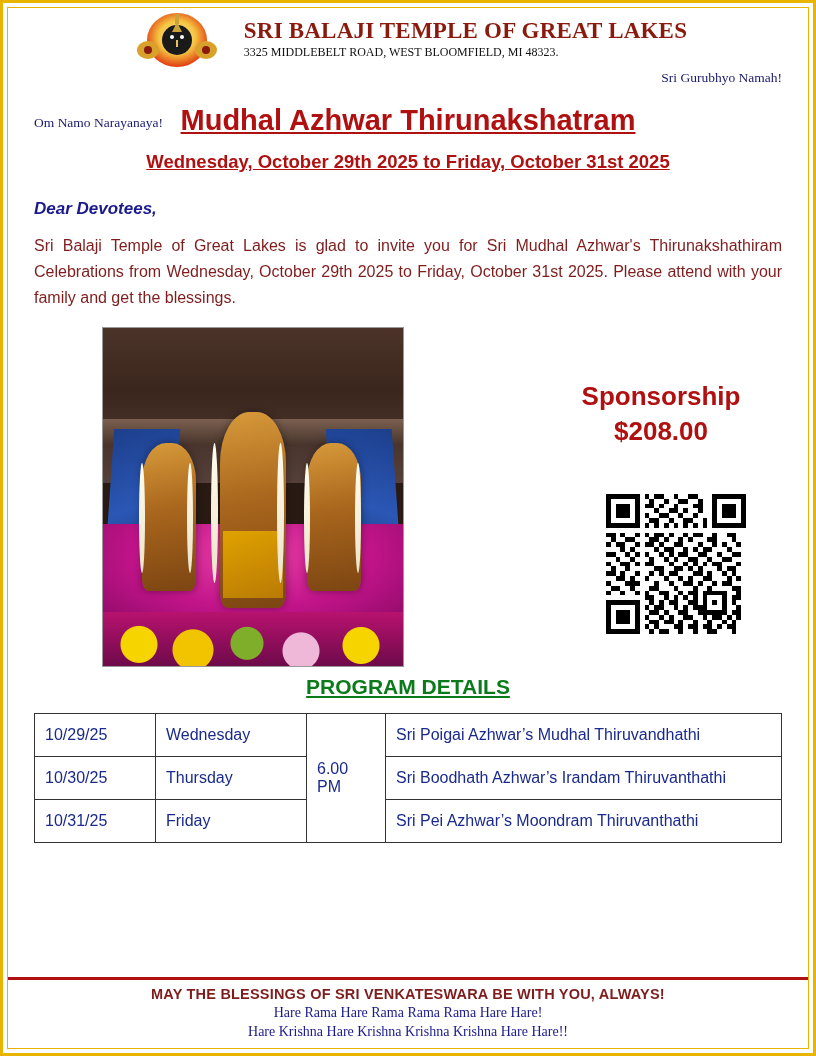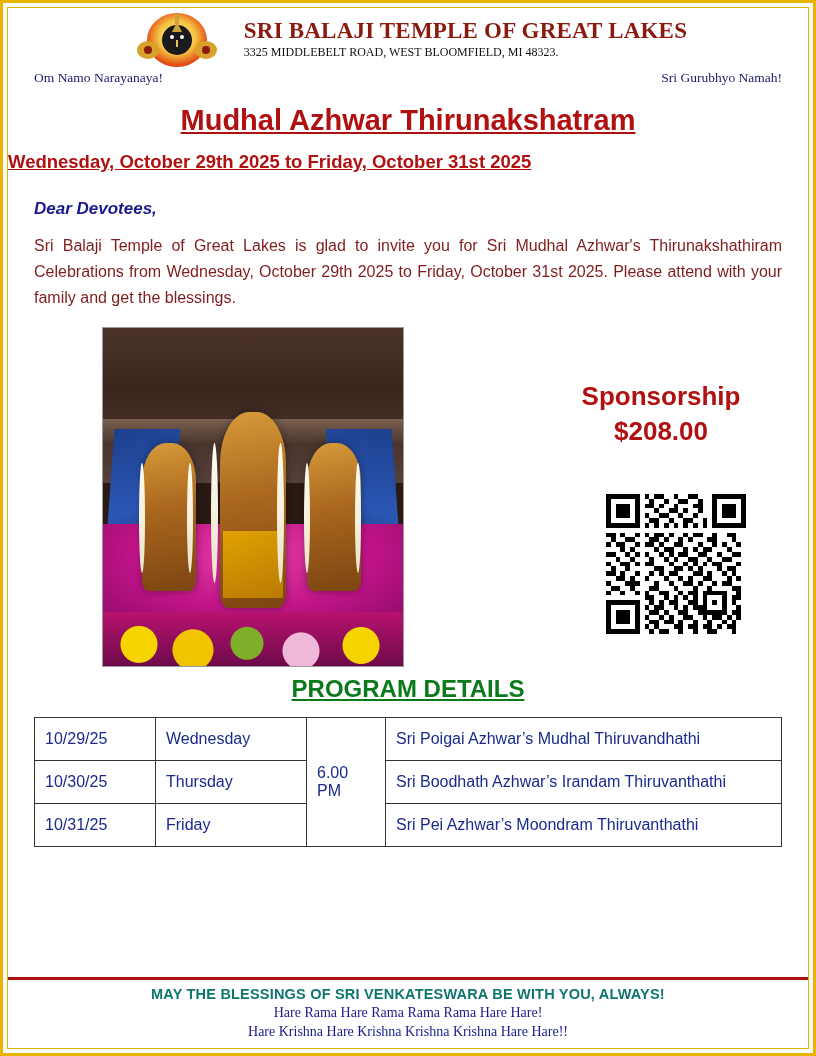--- a/index.html
+++ b/index.html
@@ -73,35 +73,35 @@
     height: 20px;
     margin: 0 26px 0 26px;
   }
   .greet-left, .greet-right {
     position: absolute;
     top: 0;
     font-family: "Liberation Serif", serif;
     font-size: 13.5px;
     color: #1a1a6e;
   }
-  .greet-left { left: 0; }
+  .greet-left { left: 0; margin-top: 45px; }
   .greet-right { right: 0; }
 
   
   .main-title {
     text-align: center;
     color: #b01010;
     font-family: "Liberation Sans", sans-serif;
     font-weight: bold;
     font-size: 29px;
     text-decoration: underline;
     margin-top: 14px;
   }
   .sub-title {
-    text-align: left;
+    text-align: center;
     color: #b01010;
     font-family: "Liberation Sans", sans-serif;
     font-weight: bold;
     font-size: 18.5px;
     text-decoration: underline;
     margin-top: 14px;
   }
 
   
   .body-block {
@@ -216,21 +216,21 @@
     background: #ffffff;
     border: 1px solid #ffffff;
   }
   .qr svg { display: block; }
 
   
   .program-title {
     text-align: center;
     color: #0b7a1a;
     font-weight: bold;
-    font-size: 24px;
+    font-size: 21px;
     text-decoration: underline;
     margin-top: 8px;
   }
   .table-wrap {
     margin: 14px 26px 0 26px;
   }
   table.program {
     width: 100%;
     border-collapse: collapse;
     font-size: 16px;
@@ -252,21 +252,21 @@
     position: absolute;
     left: 0; right: 0; bottom: 0;
   }
   .footer .rule {
     height: 3px;
     background: #b01010;
     margin: 0 0 6px 0;
   }
   .footer .f1 {
     text-align: center;
-    color: #0f766e;
+    color: #7f1d1d;
     font-weight: bold;
     font-size: 14.5px;
     letter-spacing: 0.2px;
   }
   .footer .f2, .footer .f3 {
     text-align: center;
     color: #1a1a8c;
     font-family: "Liberation Serif", serif;
     font-size: 14px;
     margin-top: 3px;

